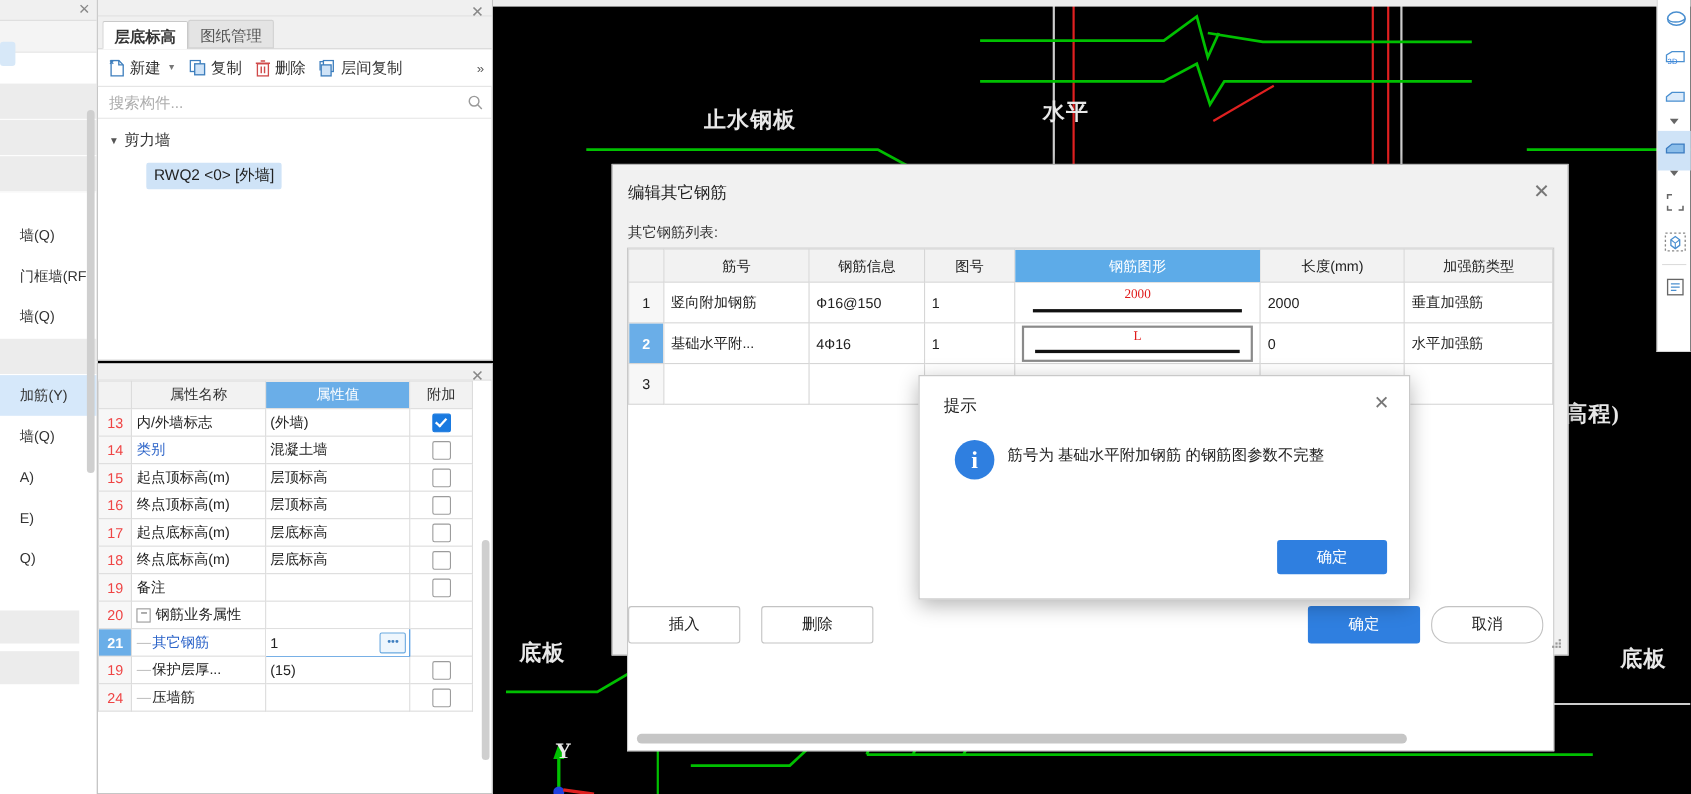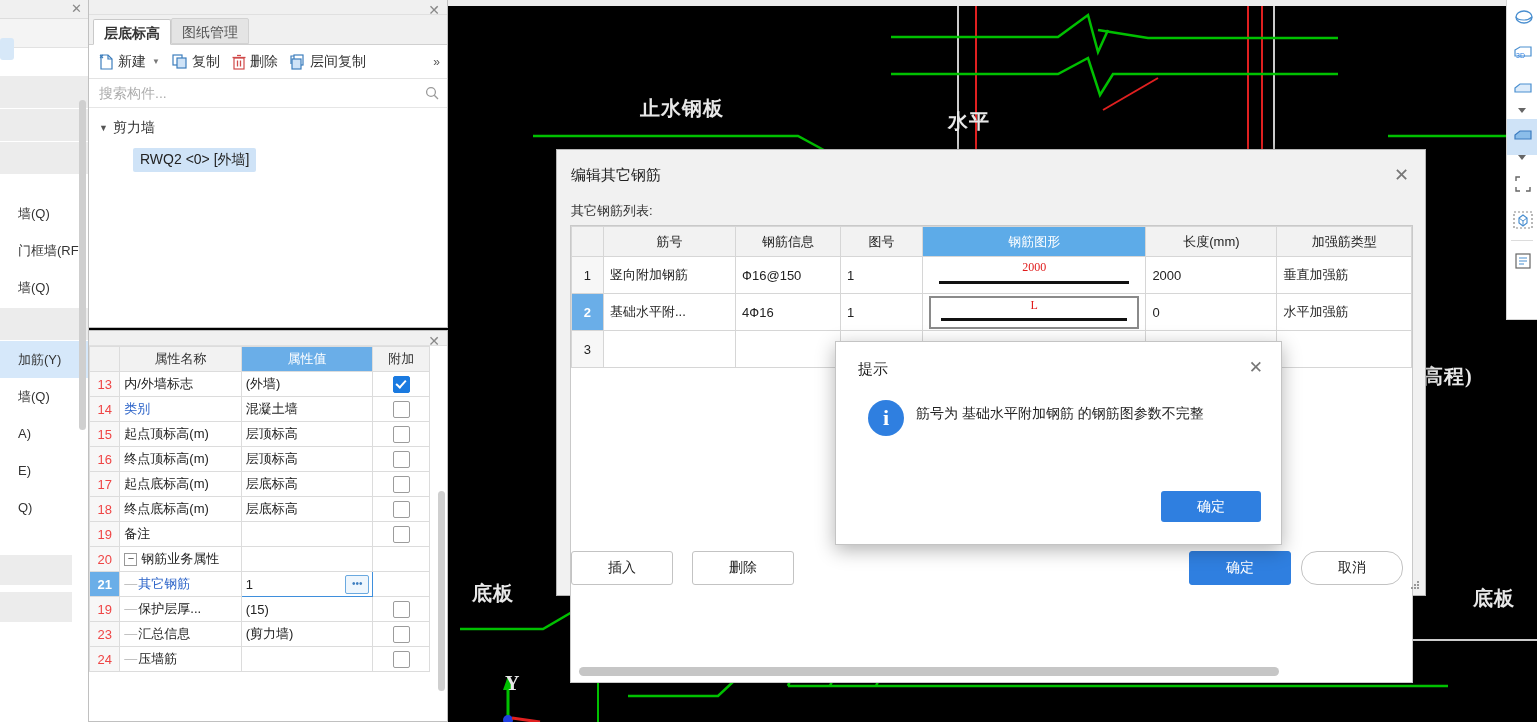--- a/index.html
+++ b/index.html
@@ -170,21 +170,21 @@
     <line x1="468" y1="600" x2="428" y2="686" stroke="#00c000" stroke-width="2.5"></line>
     <line x1="340" y1="686" x2="1000" y2="686" stroke="#00c000" stroke-width="2.5"></line>
 
     <line x1="60" y1="718" x2="60" y2="682" stroke="#00c000" stroke-width="3"></line>
     <polygon points="60,676 55,690 65,690" fill="#00c000"></polygon>
     <circle cx="60" cy="720" r="5" fill="#2040e0"></circle>
     <polyline points="64,718 92,722" fill="none" stroke="#e02020" stroke-width="3"></polyline>
     <line x1="1070" y1="0" x2="1070" y2="140" stroke="#cccccc" stroke-width="1"></line>
   </svg>
 <div class="cad-label" style="left: 192px; top: 95px;">止水钢板</div>
-    <div class="cad-label" style="left: 500px; top: 108px;">水平</div>
+    <div class="cad-label" style="left: 500px; top: 88px;">水平</div>
     <div class="cad-label" style="left: 975px; top: 363px;">高程)</div>
     <div class="cad-label" style="left: 24px; top: 580px;">底板</div>
     <div class="cad-label" style="left: 213px; top: 650px;">防水层</div>
     <div class="cad-label" style="left: 518px; top: 640px;">4C16</div>
     <div class="cad-label" style="left: 1025px; top: 585px;">底板</div>
     <div class="cad-label" style="left: 57px; top: 672px;">Y</div>
   </div>
 <div id="topstrip"></div>
 
 <div id="menustrip">
@@ -361,28 +361,20 @@
     </tr>
     <tr>
       <td class="idx">19</td>
       <td class="nm">
         <span class="dash">—</span><span>保护层厚...</span>
       </td>
       <td class="vl">(15)</td>
       <td class="ck"><span class="cbx"></span></td>
     </tr>
     <tr>
-      <td class="idx">23</td>
-      <td class="nm">
-        <span class="dash">—</span><span>汇总信息</span>
-      </td>
-      <td class="vl">(剪力墙)</td>
-      <td class="ck"><span class="cbx"></span></td>
-    </tr>
-    <tr>
       <td class="idx">24</td>
       <td class="nm">
         <span class="dash">—</span><span>压墙筋</span>
       </td>
       <td class="vl"></td>
       <td class="ck"><span class="cbx"></span></td>
     </tr>
   </tbody>
     </table>
   <div class="vscroll" style="top:160px;height:200px;"></div>

